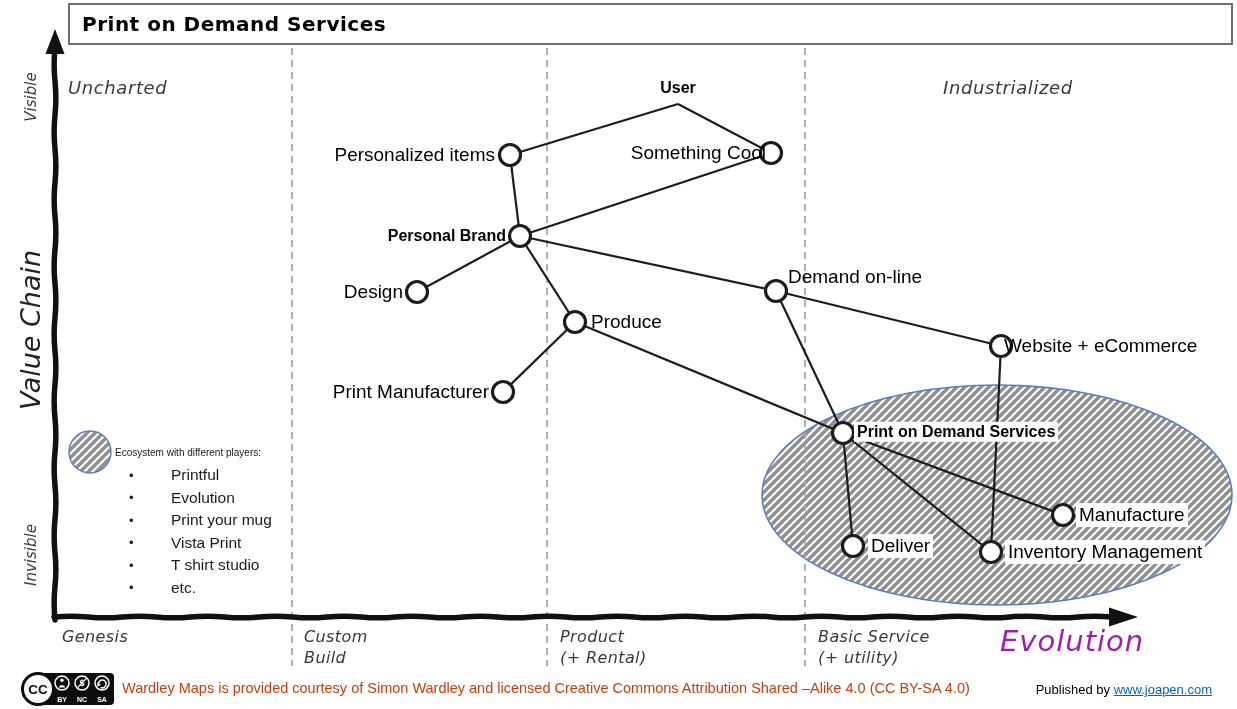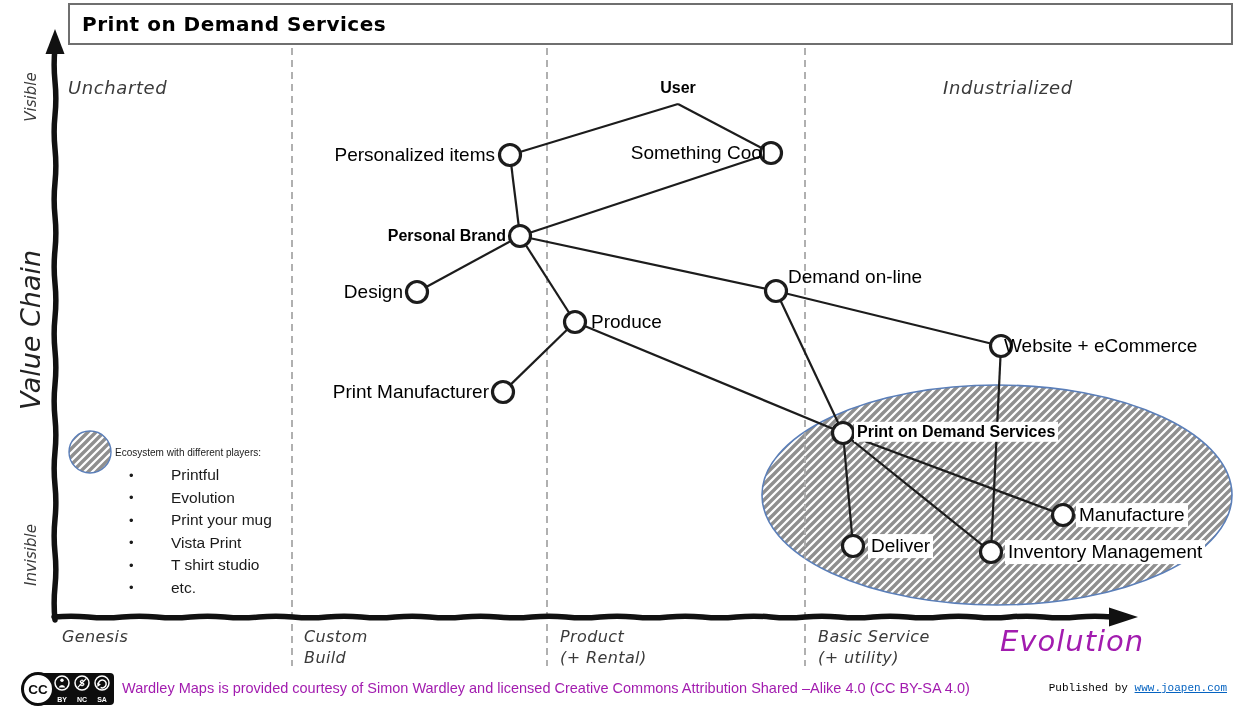--- a/index.html
+++ b/index.html
@@ -41,23 +41,23 @@
   .legend-title{
     position:absolute;left:113px;top:452px;transform:translateY(-50%);
     font-size:10px;background:#fff;padding:1px 2px;white-space:nowrap;z-index:2;
   }
   #legend-items{position:absolute;left:129px;top:464px;z-index:2;}
   .legend-row{display:flex;height:22.5px;align-items:center;font-size:15.5px;}
   .legend-row .bullet{width:18px;font-size:13px;color:#1a1a1a;}
   .legend-row .li-text{margin-left:24px;}
 
   .license{
-    position:absolute;left:122px;top:680px;font-size:14.5px;color:#a21caf;white-space:nowrap;z-index:2;
+    position:absolute;left:122px;top:680px;font-size:14.5px;color:#c2410c;white-space:nowrap;z-index:2;
   }
-  .published{position:absolute;right:10px;top:682px;font-size:11px;color:#000;z-index:2;white-space:nowrap;font-family:Liberation Mono, monospace;}
+  .published{position:absolute;right:25px;top:682px;font-size:13px;color:#000;z-index:2;white-space:nowrap;}
   .published a{color:#0563c1;text-decoration:underline;cursor:pointer;}
   #cc-badge{position:absolute;left:14px;top:668px;z-index:3;}
 </style>
 </head>
 <body>
 
 <svg id="map-svg" width="1237" height="709">
   <defs>
     <pattern id="hatch" patternUnits="userSpaceOnUse" width="8" height="8">
       <path d="M-2,2 l4,-4 M0,8 l8,-8 M6,10 l4,-4" stroke="#8f8f8f" stroke-width="3.4"></path>

